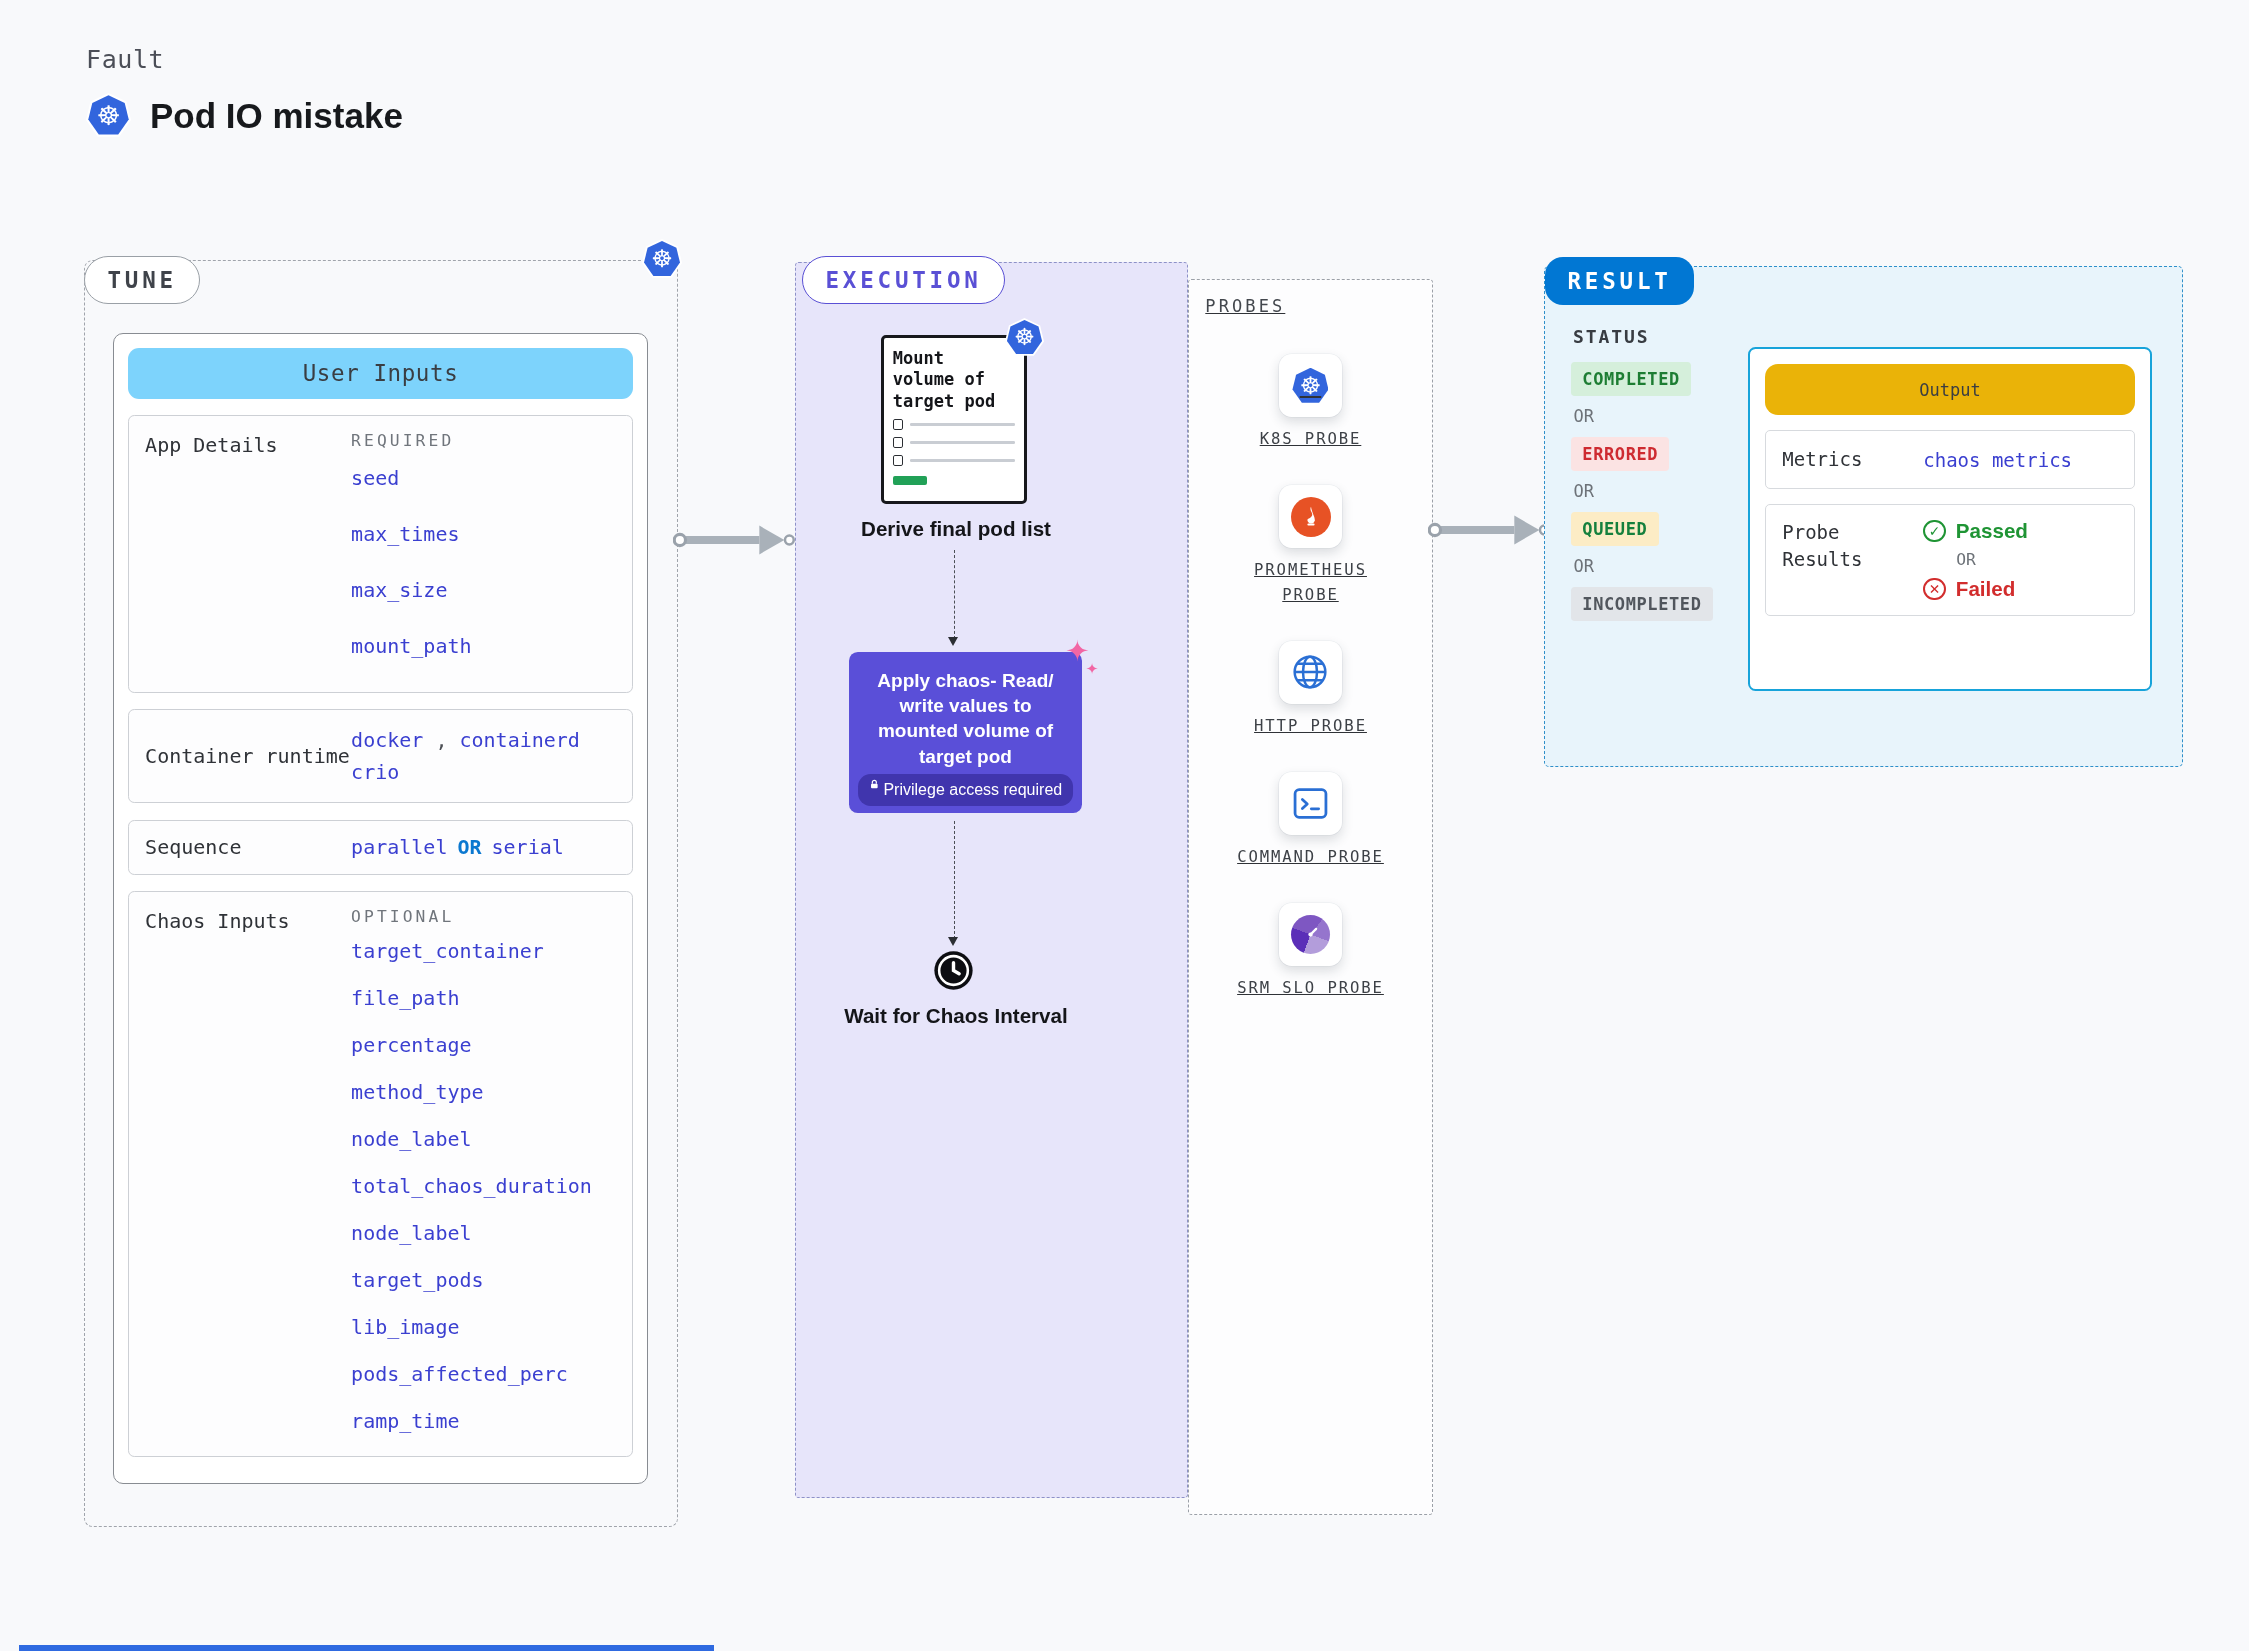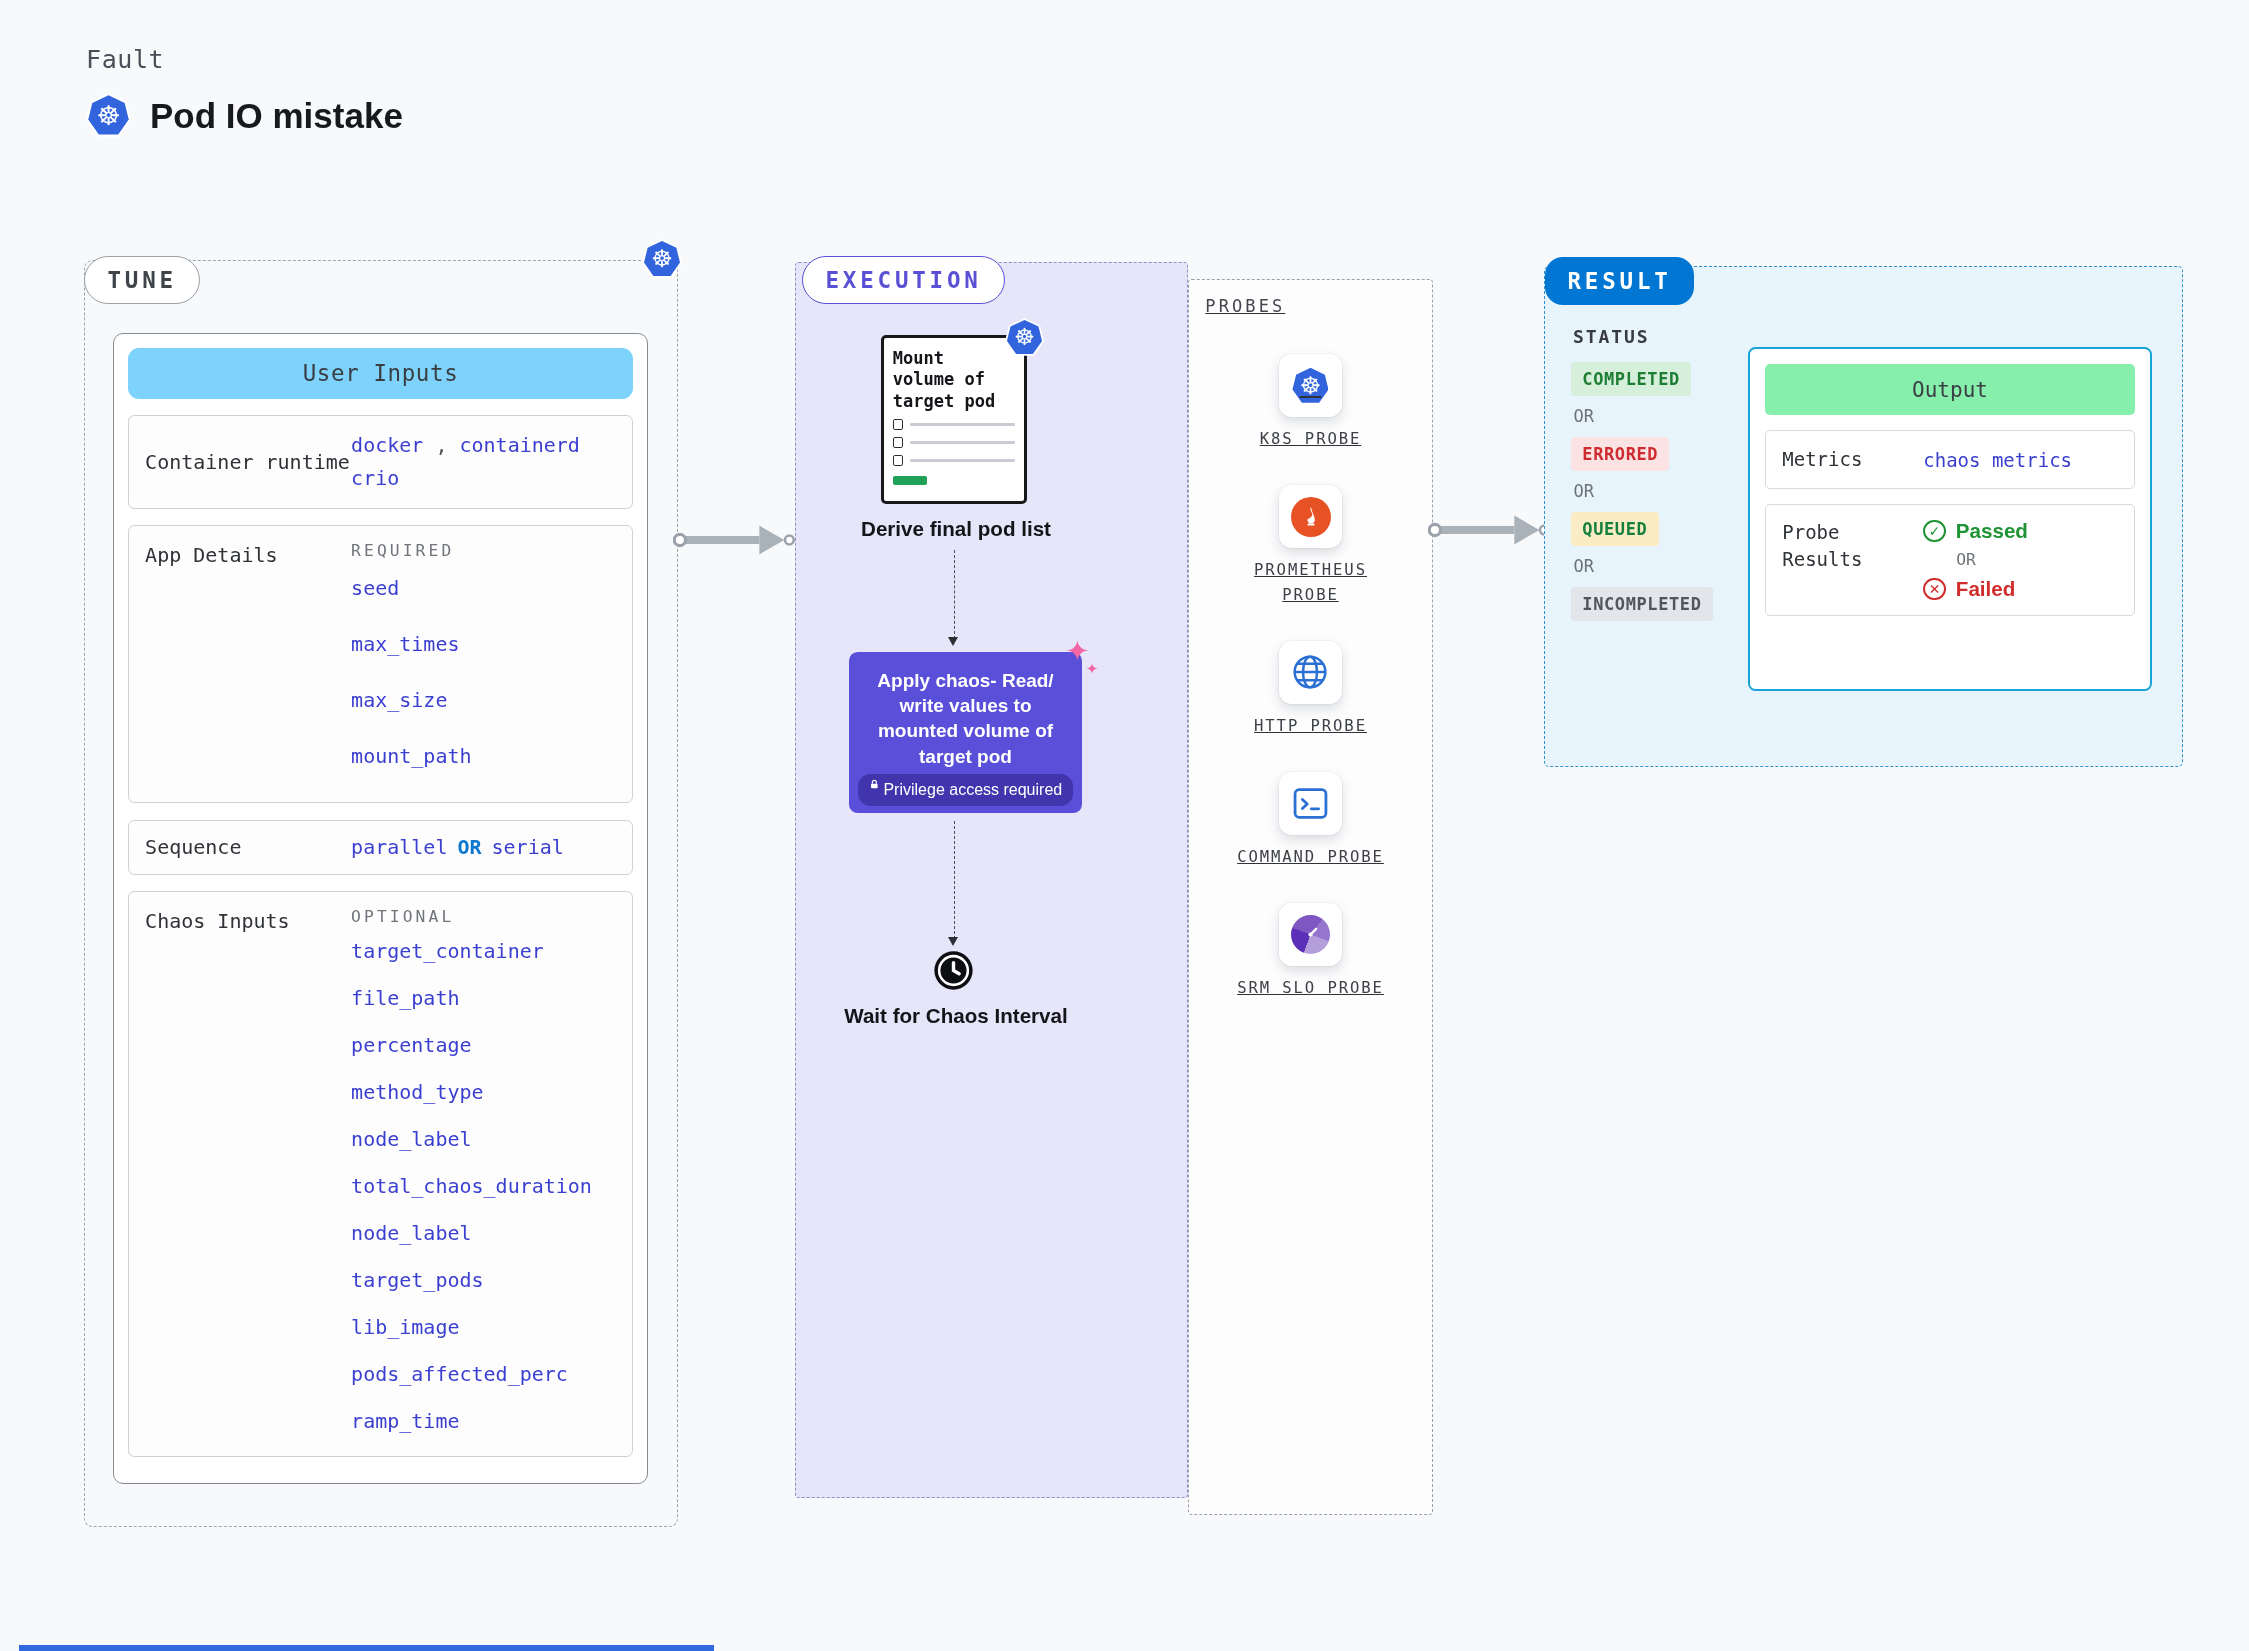--- a/index.html
+++ b/index.html
@@ -135,23 +135,23 @@
   .status-badge { font-size: 17px; font-weight: 700; letter-spacing: 0.6px;
     padding: 6.9px 11.3px; border-radius: 3.8px; }
   .b-completed { background: #d5efdb; color: #1d7d33; }
   .b-errored { background: #fbe3e3; color: #ce2b31; }
   .b-queued { background: #fcecc5; color: #15803d; text-align: center; }
   .b-incompleted { background: #e2e5e9; color: #51565d; }
   .or-text { font-size: 17px; color: #6d7278; padding-left: 2.5px; }
 
   .output-card { left: 203px; top: 80px; width: 404px; height: 344px;
     background: #fff; border: 2.5px solid #17a3da; border-radius: 7.5px; padding: 15px; }
-  .output-header { background: #86efac; border-radius: 5px; height: 51px;
+  .output-header { background: #eab308; border-radius: 13px; height: 51px;
     display: flex; align-items: center; justify-content: center;
-    font-size: 21px; color: #3a3d42; }
+    font-size: 17px; color: #3a3d42; }
   .output-row { margin-top: 15px; border: 1.3px solid #d7dade; border-radius: 5px;
     padding: 13.8px 16.3px; display: flex; }
   .output-row .row-label { width: 141px; font-size: 19px; color: #2f3237; line-height: 1.45; }
   .metrics-val { font-size: 19px; color: #3a3fd0; cursor: pointer; align-self: center; }
   .row-metrics { height: 59px; align-items: center; padding-top: 0; padding-bottom: 0; }
   .res-col { display: flex; flex-direction: column; gap: 7.5px; }
   .res-line { display: flex; align-items: center; gap: 10px;
     font-family: "Liberation Sans", sans-serif; font-weight: 700; font-size: 20.6px; }
   .res-pass { color: #1f9434; }
   .res-fail { color: #d22d2d; }
@@ -180,42 +180,42 @@
 <div class="abs pill pill-tune" style="left:84px; top:237px;">TUNE</div>
 <span class="abs k8s" style="--s:40px; left:642px; top:239px;">
   <span class="k8s-outer">
       <span class="k8s-inner">☸</span>
     </span>
 </span>
 
 <div class="abs ui-card">
   <div class="card-header">User Inputs</div>
 
-  <div class="panel panel-runtime">
-    <div class="panel-label">Container runtime</div>
-    <div class="panel-vals" style="justify-content:center;">
-      <div class="runtime-line">
-        <span class="param">docker</span>
-        <span class="sep-dark">,</span>
-        <span class="param">containerd</span>
-      </div>
-      <div class="runtime-line">
-        <span class="param">crio</span>
-      </div>
-    </div>
-  </div>
-
   <div class="panel panel-app">
     <div class="panel-label">App Details</div>
     <div class="panel-vals">
       <div class="tag">REQUIRED</div>
       <span class="param">seed</span>
       <span class="param">max_times</span>
       <span class="param">max_size</span>
       <span class="param">mount_path</span>
+    </div>
+  </div>
+
+  <div class="panel panel-runtime">
+    <div class="panel-label">Container runtime</div>
+    <div class="panel-vals" style="justify-content:center;">
+      <div class="runtime-line">
+        <span class="param">docker</span>
+        <span class="sep-dark">,</span>
+        <span class="param">containerd</span>
+      </div>
+      <div class="runtime-line">
+        <span class="param">crio</span>
+      </div>
     </div>
   </div>
 
   <div class="panel panel-seq">
     <div class="panel-label">Sequence</div>
     <div class="panel-vals">
       <span class="param">parallel</span>
       <span class="param or-blue">OR</span>
       <span class="param">serial</span>
     </div>

